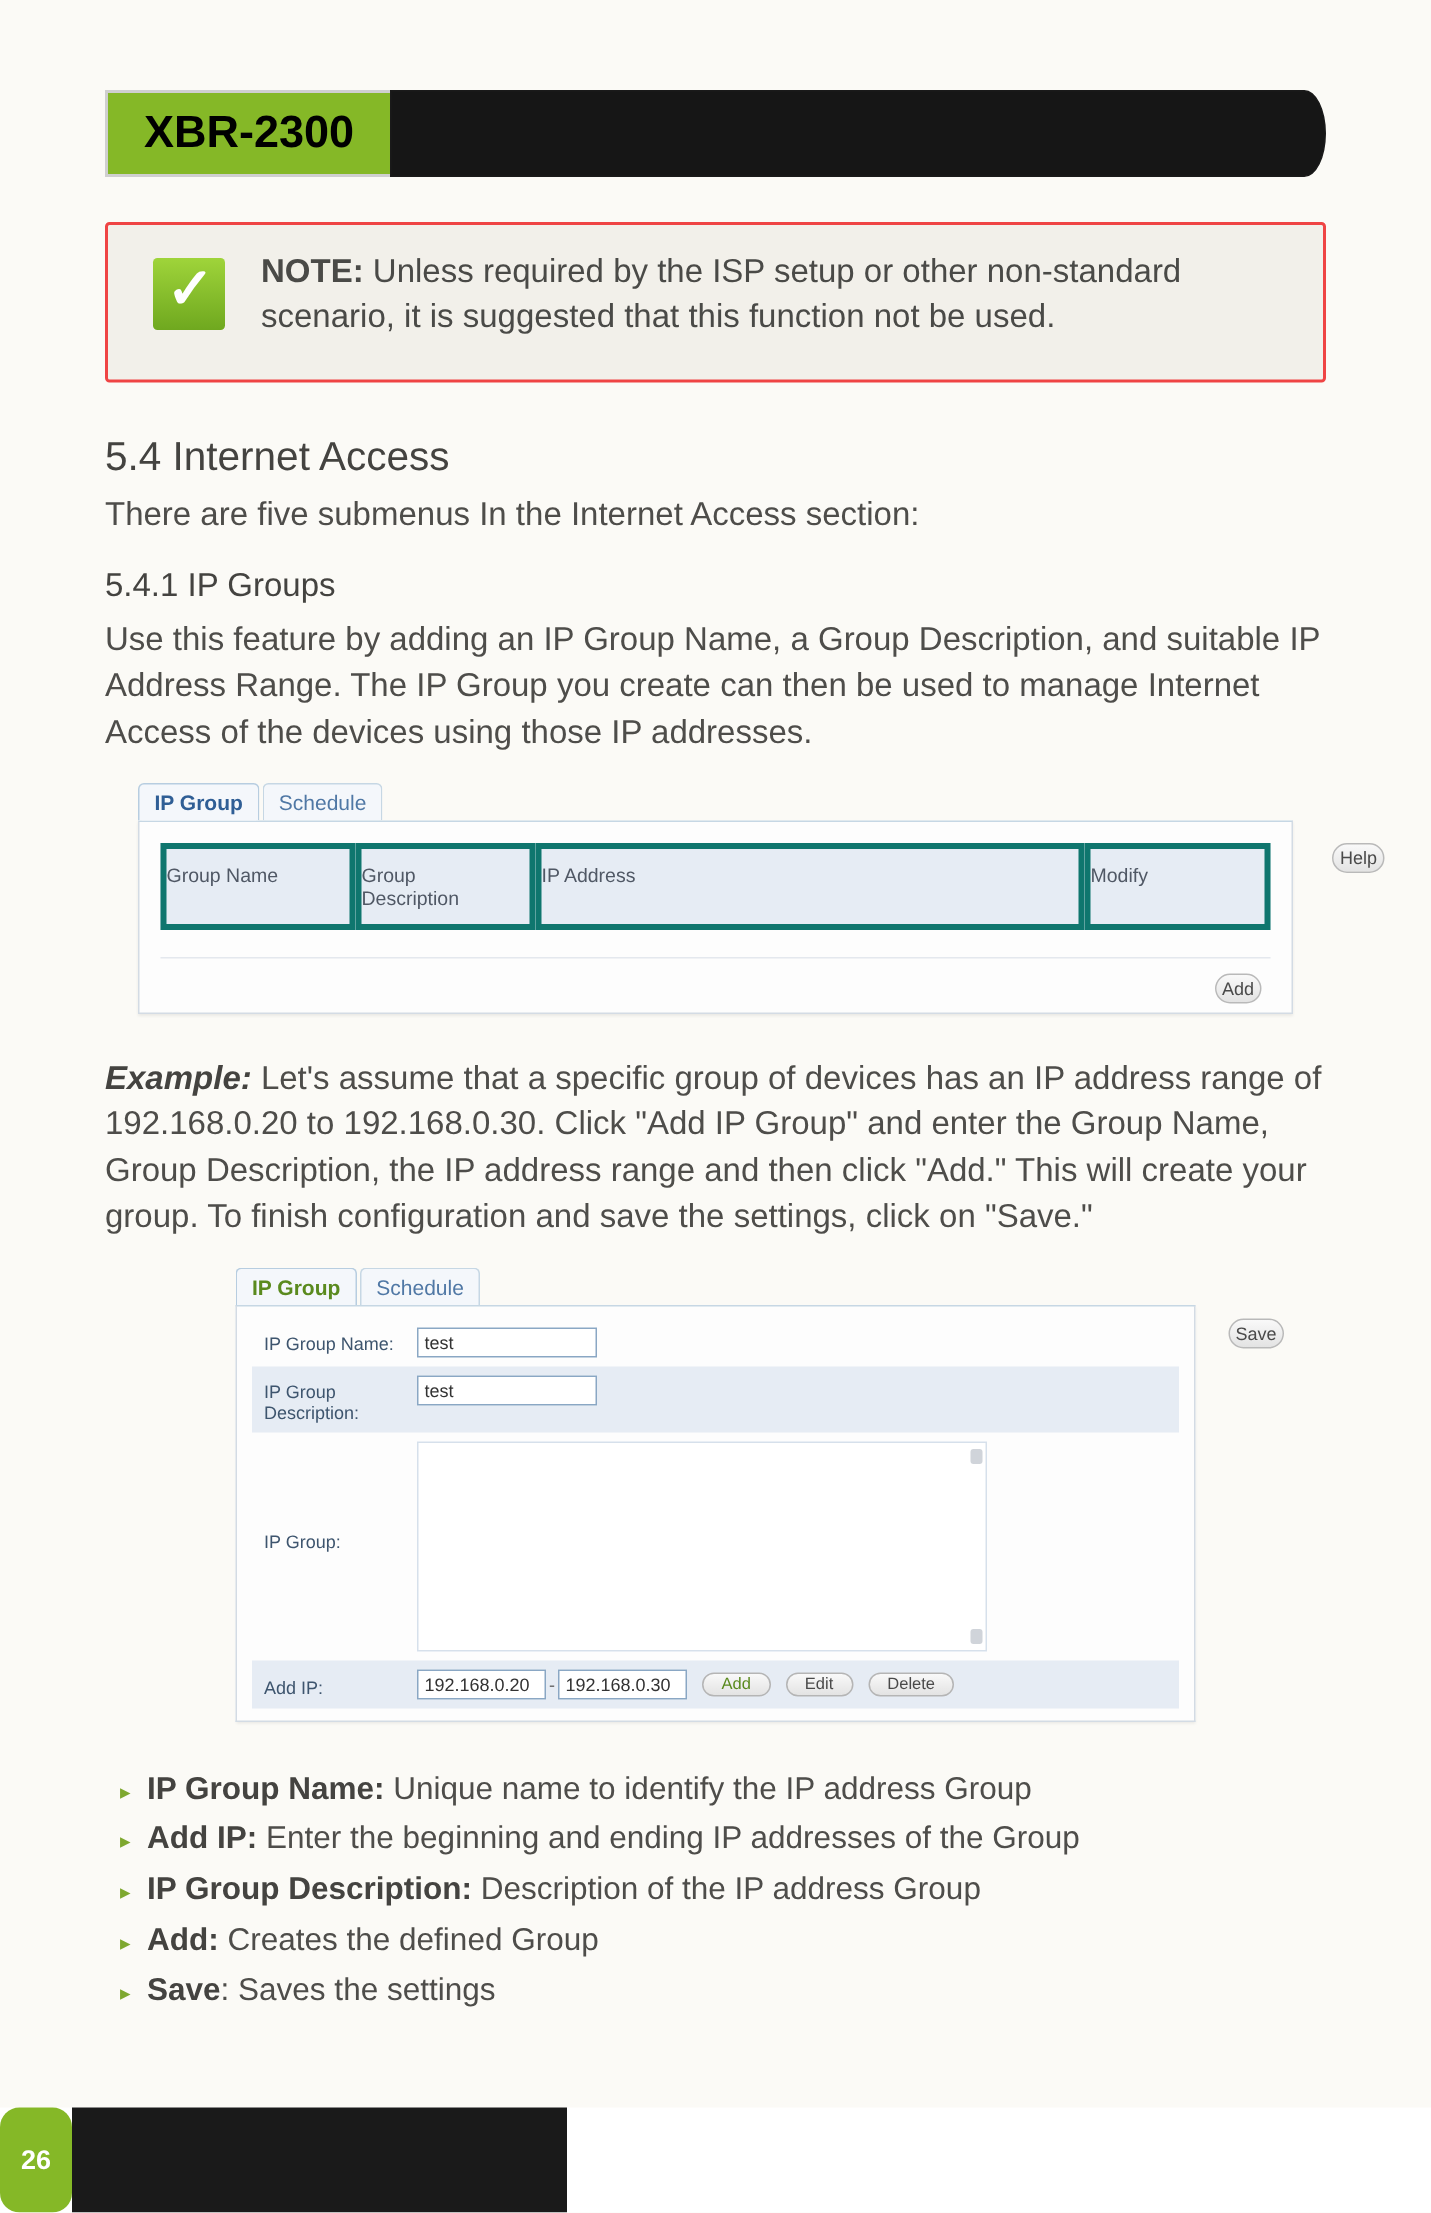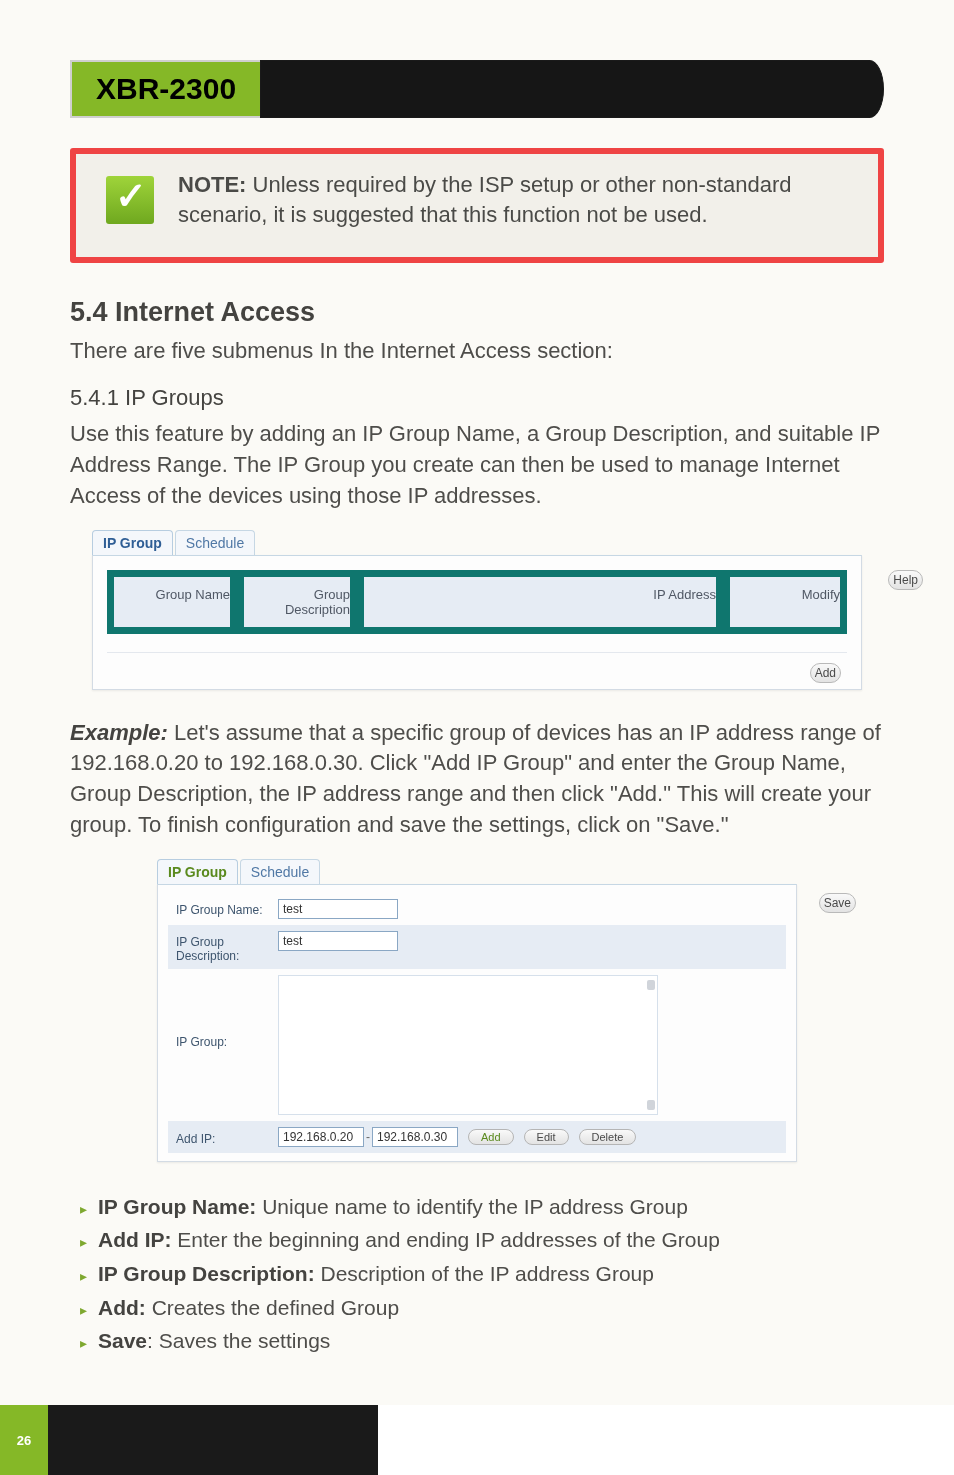--- a/index.html
+++ b/index.html
@@ -29,21 +29,21 @@
     border-right: none;
   }
   .header-dark {
     flex: 1;
     background: #161616;
     border-radius: 0 20px 20px 0 / 0 40px 40px 0;
     border: 1px solid #1a1a1a;
   }
   .note-box {
     background: #f2f0ea;
-    border: 6px solid #ef4444;
+    border: 2px solid #ef4444;
     border-radius: 3px;
     padding: 16px 30px 28px 30px;
     display: flex;
     align-items: flex-start;
     gap: 24px;
     margin-bottom: 34px;
   }
   .note-icon {
     width: 48px;
     height: 48px;
@@ -63,21 +63,21 @@
   }
   .note-text {
     color: #4a4a47;
     font-size: 22px;
     line-height: 1.35;
   }
   .note-label { font-weight: bold; }
   h2.section-title {
     color: #444340;
     font-size: 27px;
-    font-weight: 700;
+    font-weight: 400;
     margin-bottom: 8px;
   }
   .body-text {
     color: #4e4d4a;
     font-size: 22px;
     line-height: 1.4;
     margin-bottom: 18px;
   }
   h3.sub-title {
     color: #444340;
@@ -122,23 +122,23 @@
     box-shadow: 0 1px 2px rgba(0,0,0,.07);
     position: relative;
   }
   .grid1-head {
     display: flex;
     color: #505865;
     font-size: 13px;
   }
   .grid1-head > div {
     background: #e6ecf4;
-    border: 7px solid #0f766e;
+    border: 4px solid #0f766e;
     padding: 10px 0;
-    text-align: right;
+    text-align: left;
   }
   .c1 { width: 130px; }
   .c2 { width: 120px; }
   .c3 { flex: 1; }
   .c4 { width: 124px; }
   .add-row { text-align: right; padding: 10px 6px 0 0; border-top: 1px solid #e4e8ee; margin-top: 18px;}
   .pill {
     display: inline-block;
     background: linear-gradient(#f9f9f9,#e3e3e3);
     border: 1px solid #b9b9b9;
@@ -224,25 +224,26 @@
     bottom: 0;
     left: 0;
     right: 0;
     display: flex;
     height: 70px;
   }
   .footer .pg-left {
     width: 48px;
     background: #85b827;
     color: #fff;
-    font-size: 13px;
+    font-size: 18px;
     font-weight: bold;
     display: flex;
     align-items: center;
     justify-content: center;
+    border-radius: 13px;
   }
   .footer .pg-gap {
     flex: 0 0 330px;
     background: #1a1a1a;
   }
   .footer .pg-right {
     flex: 1;
     background: #1a1a1a;
     color: #cfcecb;
     font-size: 12.5px;

